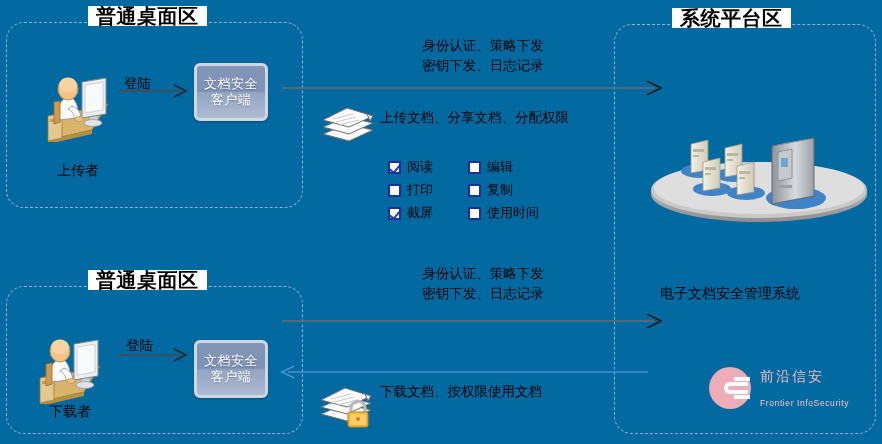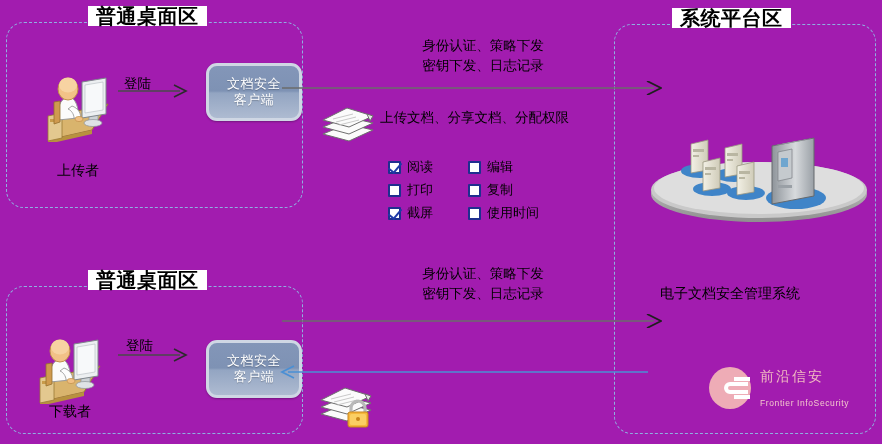--- a/index.html
+++ b/index.html
@@ -2,21 +2,21 @@
 <html><head>
 <meta charset="utf-8">
 <style>
   * { box-sizing: border-box; margin: 0; padding: 0; }
   html, body {
     width: 882px; height: 444px;
     background: #ffffff;
     font-family: "Liberation Sans", "DejaVu Sans", sans-serif;
     overflow: hidden;
   }
-  #stage { position: relative; width: 882px; height: 444px; background:#a21caf; }
+  #stage { position: relative; width: 882px; height: 444px; background:#0369a1; }
 
   
   .zone {
     position: absolute;
     border: 1.4px dashed #8fb0e0;
     border-radius: 18px;
     background: transparent;
   }
   .zone-title {
     position: absolute;
@@ -33,30 +33,29 @@
   
   .person-icon { position: absolute; width: 84px; height: 84px; }
   .person-label {
     position: absolute; font-size: 14px; color:#000; white-space: nowrap;
     text-align:center;
   }
 
   
   .client-box {
     position: absolute;
-    width: 96px; height: 58px;
-    border-radius: 11px;
+    width: 74px; height: 58px;
+    border-radius: 6px;
     background: linear-gradient(180deg,#8396b8 0%, #7e92b4 48%, #93a5c2 52%, #aebbd1 100%);
     border: 3px solid #cfd7e4;
     box-shadow: 0 1px 2px rgba(0,0,0,.28);
     display: flex; flex-direction: column;
     align-items: center; justify-content: center;
     color: #fff; font-size: 13px; line-height: 1.22; letter-spacing: .5px;
     text-shadow: 0 1px 1px rgba(0,0,0,.25);
-    margin-left: 12px;
   }
 
   
   .arrow-line { position: absolute; height: 0; }
   .lbl {
     position: absolute; font-size: 13.5px; color: #000; white-space: nowrap;
     line-height: 1.45;
   }
   .lbl.c { text-align: center; }
 
@@ -337,20 +336,21 @@
         <line x1="20" y1="31" x2="40" y2="26"></line>
       </g>
       <polygon points="48,20 54,22 51,27" fill="#e6e6e6" stroke="#6f6f6f" stroke-width="1"></polygon>
 
       <path d="M34,40 v-6 a7,7 0 0 1 14,0 v6" fill="none" stroke="#b9b9b9" stroke-width="3.2"></path>
       <rect x="31" y="38" width="20" height="15" rx="2" fill="#f6b73c" stroke="#c9851b" stroke-width="1"></rect>
       <rect x="33" y="40" width="16" height="11" rx="1.5" fill="#fbcf63"></rect>
       <circle cx="41" cy="45" r="2" fill="#c9851b"></circle>
     </svg>
   </div>
+  <div class="lbl" style="left:380px; top:382px;">下载文档、按权限使用文档</div>
 
   <div class="logo-wrap" style="left:708px; top:366px;">
     <div class="logo-mark">
       <svg viewBox="0 0 44 44" width="44" height="44">
         <circle cx="22" cy="22" r="21" fill="#eeacb6"></circle>
         <path d="M40,16 H22 a6,6 0 0 0 0,12 H40 v-4 H22 a2,2 0 0 1 0,-4 H40 Z" fill="#ffffff"></path>
         <rect x="26" y="11" width="16" height="4" fill="#ffffff"></rect>
         <rect x="26" y="29" width="16" height="4" fill="#ffffff"></rect>
       </svg>
     </div>

